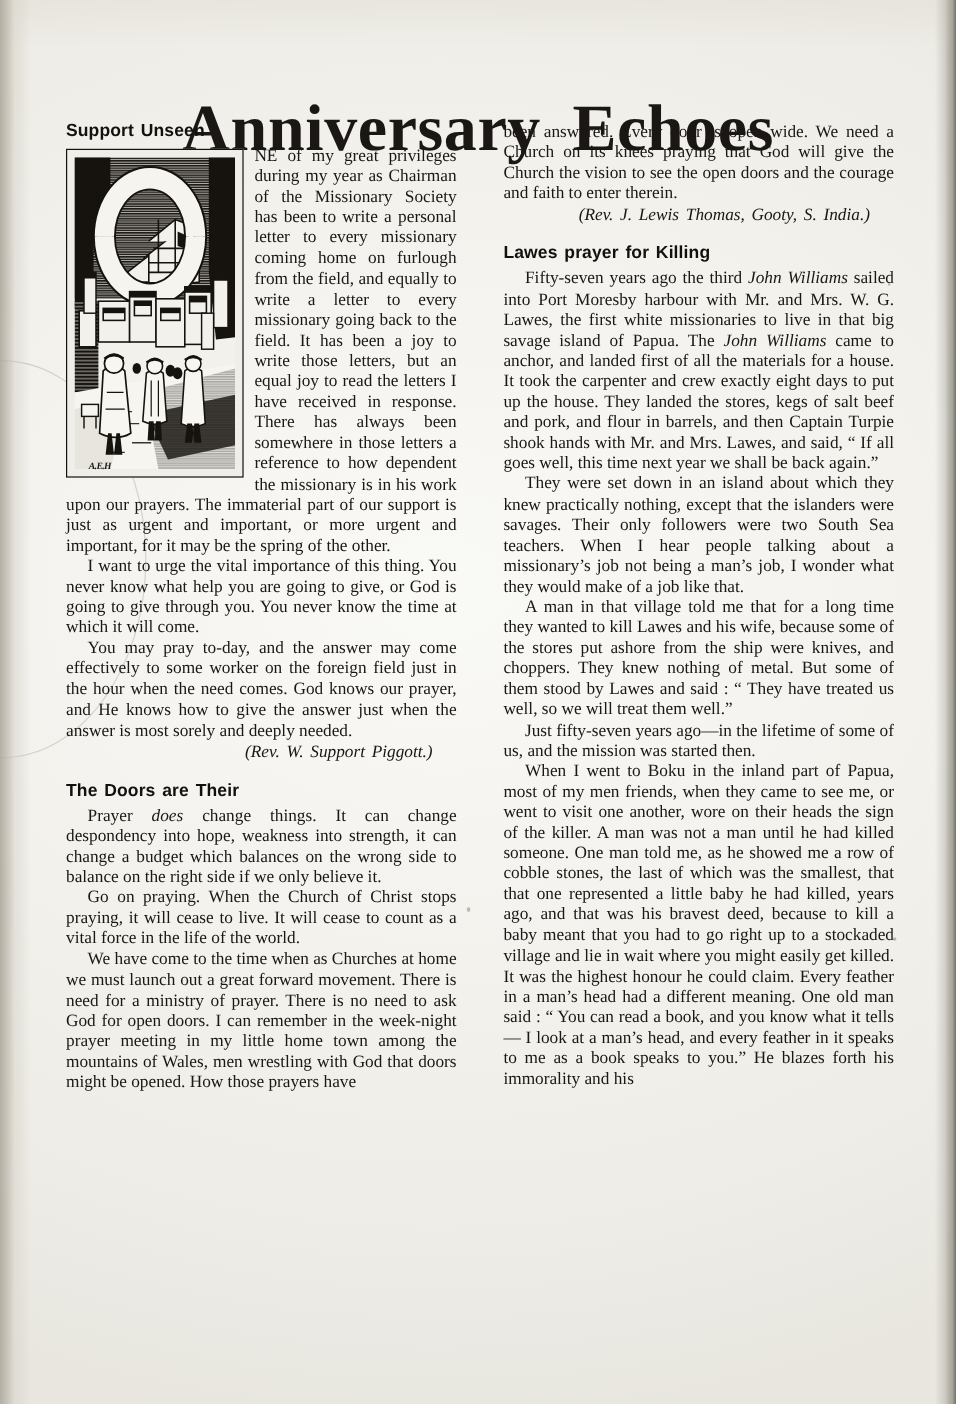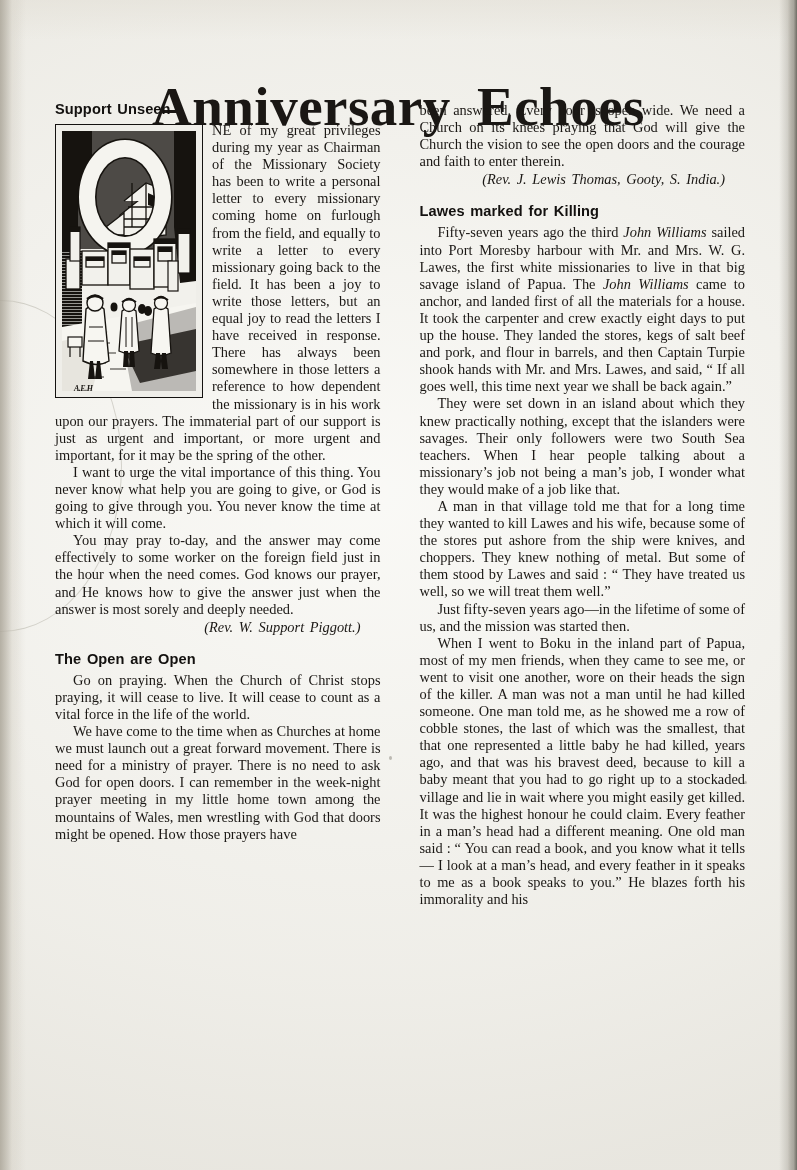--- a/index.html
+++ b/index.html
@@ -302,35 +302,36 @@
         </figure>
 
         <p class="no-indent">NE of my great privileges during my year as Chairman of the Missionary Society has been to write a personal letter to every missionary coming home on furlough from the field, and equally to write a letter to every missionary going back to the field. It has been a joy to write those letters, but an equal joy to read the letters I have received in response. There has always been somewhere in those letters a reference to how dependent the missionary is in his work upon our prayers. The immaterial part of our support is just as urgent and important, or more urgent and important, for it may be the spring of the other.</p>
 
         <p>I want to urge the vital importance of this thing. You never know what help you are going to give, or God is going to give through you. You never know the time at which it will come.</p>
 
         <p>You may pray to-day, and the answer may come effectively to some worker on the foreign field just in the hour when the need comes. God knows our prayer, and He knows how to give the answer just when the answer is most sorely and deeply needed.</p>
 
         <p class="byline">(Rev. W. Support Piggott.)</p>
 
-        <h2 class="section-head spaced">The Open are Open</h2>
-
+        <h2 class="section-head spaced">The Doors are Their</h2>
+
+        <p><span>Prayer </span><em>does</em><span> change things.  It can change despondency into hope, weakness into strength, it can change a budget which balances on the wrong side to balance on the right side if we only believe it.</span></p>
 
         <p>Go on praying.  When the Church of Christ stops praying, it will cease to live.  It will cease to count as a vital force in the life of the world.</p>
 
         <p>We have come to the time when as Churches at home we must launch out a great forward movement.  There is need for a ministry of prayer.  There is no need to ask God for open doors.  I can remember in the week-night prayer meeting in my little home town among the mountains of Wales, men wrestling with God that doors might be opened.  How those prayers have</p>
       </div>
 
       <div class="col right">
 
         <p class="no-indent">been answered.  Every door is open wide. We need a Church on its knees praying that God will give the Church the vision to see the open doors and the courage and faith to enter therein.</p>
 
         <p class="byline">(Rev. J. Lewis Thomas, Gooty, S. India.)</p>
 
-        <h2 class="section-head spaced">Lawes marked for Killing</h2>
+        <h2 class="section-head spaced">Lawes prayer for Killing</h2>
 
         <p><span>Fifty-seven years ago the third </span><em>John Williams</em><span> sailed into Port Moresby harbour with Mr. and Mrs. W. G. Lawes, the first white missionaries to live in that big savage island of Papua.  The </span><em>John Williams</em><span> came to anchor, and landed first of all the materials for a house.  It took the carpenter and crew exactly eight days to put up the house. They landed the stores, kegs of salt beef and pork, and flour in barrels, and then Captain Turpie shook hands with Mr. and Mrs. Lawes, and said, “ If all goes well, this time next year we shall be back again.”</span></p>
 
         <p>They were set down in an island about which they knew practically nothing, except that the islanders were savages.  Their only followers were two South Sea teachers.  When I hear people talking about a missionary’s job not being a man’s job, I wonder what they would make of a job like that.</p>
 
         <p>A man in that village told me that for a long time they wanted to kill Lawes and his wife, because some of the stores put ashore from the ship were knives, and choppers. They knew nothing of metal.  But some of them stood by Lawes and said : “ They have treated us well, so we will treat them well.”</p>
 
         <p>Just fifty-seven years ago—in the lifetime of some of us, and the mission was started then.</p>
 
         <p>When I went to Boku in the inland part of Papua, most of my men friends, when they came to see me, or went to visit one another, wore on their heads the sign of the killer.  A man was not a man until he had killed someone.  One man told me, as he showed me a row of cobble stones, the last of which was the smallest, that that one represented a little baby he had killed, years ago, and that was his bravest deed, because to kill a baby meant that you had to go right up to a stockaded village and lie in wait where you might easily get killed. It was the highest honour he could claim. Every feather in a man’s head had a different meaning.  One old man said : “ You can read a book, and you know what it tells— I look at a man’s head, and every feather in it speaks to me as a book speaks to you.” He blazes forth his immorality and his</p>

